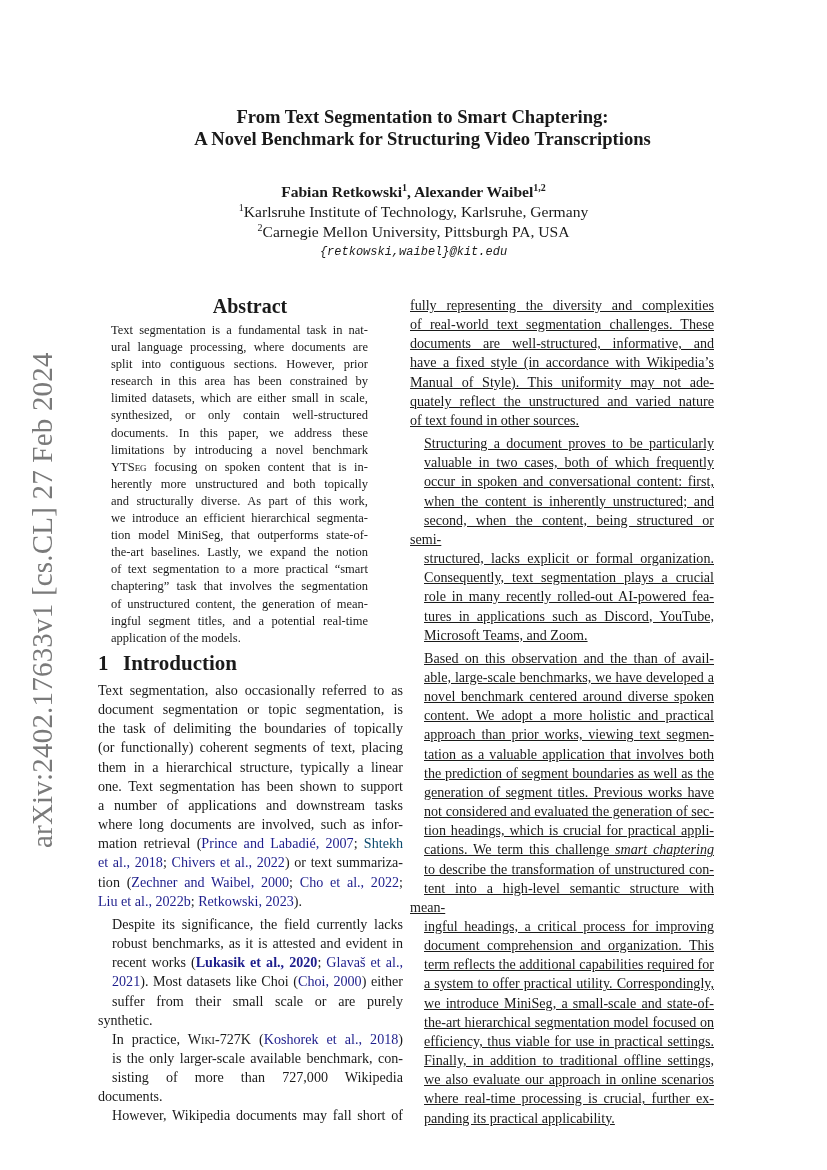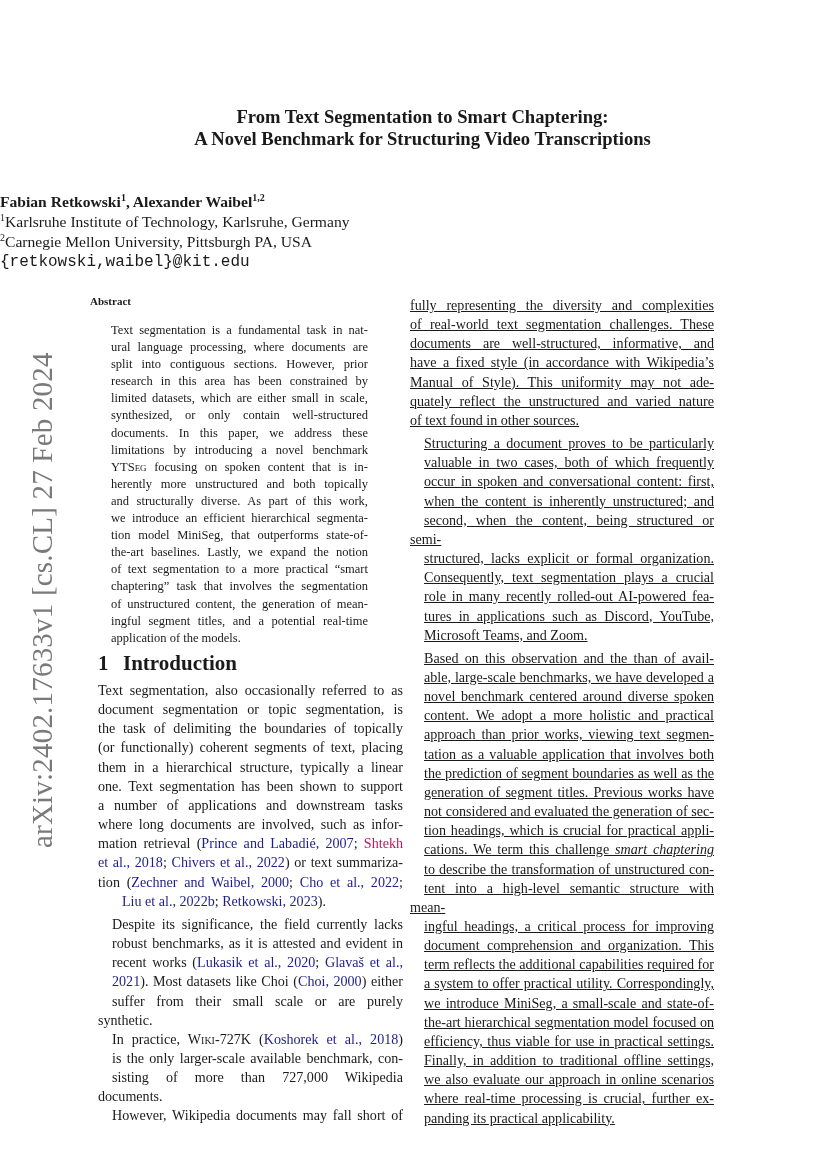--- a/index.html
+++ b/index.html
@@ -5,35 +5,35 @@
   html, body { margin: 0; padding: 0; background: #ffffff; }
   body {
     width: 827px; height: 1170px; position: relative; overflow: hidden;
     font-family: "Liberation Serif", "DejaVu Serif", serif; color: #1a1a1a;
   }
   .title {
     position: absolute; left: 9px; width: 827px; top: 106px;
     text-align: center; font-weight: bold; font-size: 18.6px; line-height: 22px;
   }
   .authors {
-    position: absolute; left: 0; width: 827px; top: 192px;
-    font-size: 15.6px; line-height: 20px;
+    position: absolute; left: 0; width: 827px; top: 182px;
+    text-align: center; font-size: 15.6px; line-height: 20px;
   }
   .authors .names { font-weight: bold; }
   .authors sup { font-size: 10px; line-height: 0; }
-  .email { font-family: "Liberation Mono", "DejaVu Sans Mono", monospace; font-size: 16px; }
+  .email { font-family: "Liberation Mono", "DejaVu Sans Mono", monospace; font-size: 12px; font-style: italic; }
   .arxiv {
     position: absolute; left: 22px; top: 848px; width: 500px; height: 40px;
     transform-origin: 0 0; transform: rotate(-90deg);
     font-size: 29px; line-height: 40px; color: #7a7a7a; white-space: nowrap;
     letter-spacing: 0.2px;
   }
   .abstract-title {
-    position: absolute; left: 90px; width: 304px; top: 295px;
-    text-align: left; font-weight: bold; font-size: 11px;
+    position: absolute; left: 98px; width: 304px; top: 295px;
+    text-align: center; font-weight: bold; font-size: 20px;
   }
   .abstract {
     position: absolute; left: 111px; width: 257px; top: 322px;
     font-size: 12.5px; line-height: 17.1px; text-align: justify; hyphens: none;
   }
   .sc { font-variant: small-caps; }
   .section {
     position: absolute; left: 98px; top: 651px; font-weight: bold; font-size: 21px;
   }
   .section .num { display: inline-block; width: 25px; }
@@ -98,29 +98,29 @@
 <div class="col-left">
   <p>
     <span class="line">Text segmentation, also occasionally referred to as</span>
     <span class="line">document segmentation or topic segmentation, is</span>
     <span class="line">the task of delimiting the boundaries of topically</span>
     <span class="line">(or functionally) coherent segments of text, placing</span>
     <span class="line">them in a hierarchical structure, typically a linear</span>
     <span class="line">one. Text segmentation has been shown to support</span>
     <span class="line">a number of applications and downstream tasks</span>
     <span class="line">where long documents are involved, such as infor-</span>
-    <span class="line"><span>mation retrieval (</span><a class="cite" style="color: rgb(29, 29, 140);">Prince and Labadié, 2007</a><span>; </span><a class="cite" style="color: #be185d;">Shtekh</a></span>
+    <span class="line"><span>mation retrieval (</span><a class="cite" style="color: rgb(29, 29, 140);">Prince and Labadié, 2007</a><span>; </span><a class="cite" style="color: #0c4a6e;">Shtekh</a></span>
     <span class="line"><a class="cite" style="color: rgb(29, 29, 140);">et al., 2018</a><span>; </span><a class="cite" style="color: rgb(29, 29, 140);">Chivers et al., 2022</a><span>) or text summariza-</span></span>
     <span class="line"><span>tion (</span><a class="cite" style="color: rgb(29, 29, 140);">Zechner and Waibel, 2000</a><span>; </span><a class="cite" style="color: rgb(29, 29, 140);">Cho et al., 2022</a><span>;</span></span>
-    <span class="line last"><a class="cite" style="color: rgb(29, 29, 140); margin-left: 24px;">Liu et al., 2022b</a><span>; </span><a class="cite" style="color: rgb(29, 29, 140);">Retkowski, 2023</a><span>).</span></span>
+    <span class="line last"><a class="cite" style="color: rgb(29, 29, 140);">Liu et al., 2022b</a><span>; </span><a class="cite" style="color: rgb(29, 29, 140);">Retkowski, 2023</a><span>).</span></span>
   </p>
   <p class="indent">
     <span class="line">Despite its significance, the field currently lacks</span>
     <span class="line">robust benchmarks, as it is attested and evident in</span>
-    <span class="line"><span>recent works (</span><a class="cite" style="color: rgb(29, 29, 140);">Lukasik et al., 2020</a><span>; </span><a class="cite" style="color: rgb(29, 29, 140);">Glavaš et al.,</a></span>
+    <span class="line"><span>recent works (</span><a class="cite" style="color: rgb(29, 29, 140); font-weight: bold;">Lukasik et al., 2020</a><span>; </span><a class="cite" style="color: rgb(29, 29, 140);">Glavaš et al.,</a></span>
     <span class="line"><a class="cite" style="color: rgb(29, 29, 140);">2021</a><span>). Most datasets like Choi (</span><a class="cite" style="color: rgb(29, 29, 140);">Choi, 2000</a><span>) either</span></span>
     <span class="line">suffer from their small scale or are purely synthetic.</span>
     <span class="line"><span>In practice, W</span><span class="sc">iki</span><span>-727K (</span><a class="cite" style="color: rgb(29, 29, 140);">Koshorek et al., 2018</a><span>)</span></span>
     <span class="line">is the only larger-scale available benchmark, con-</span>
     <span class="line">sisting of more than 727,000 Wikipedia documents.</span>
     <span class="line">However, Wikipedia documents may fall short of</span>
   </p>
 </div>
 
 <div class="col-right">

